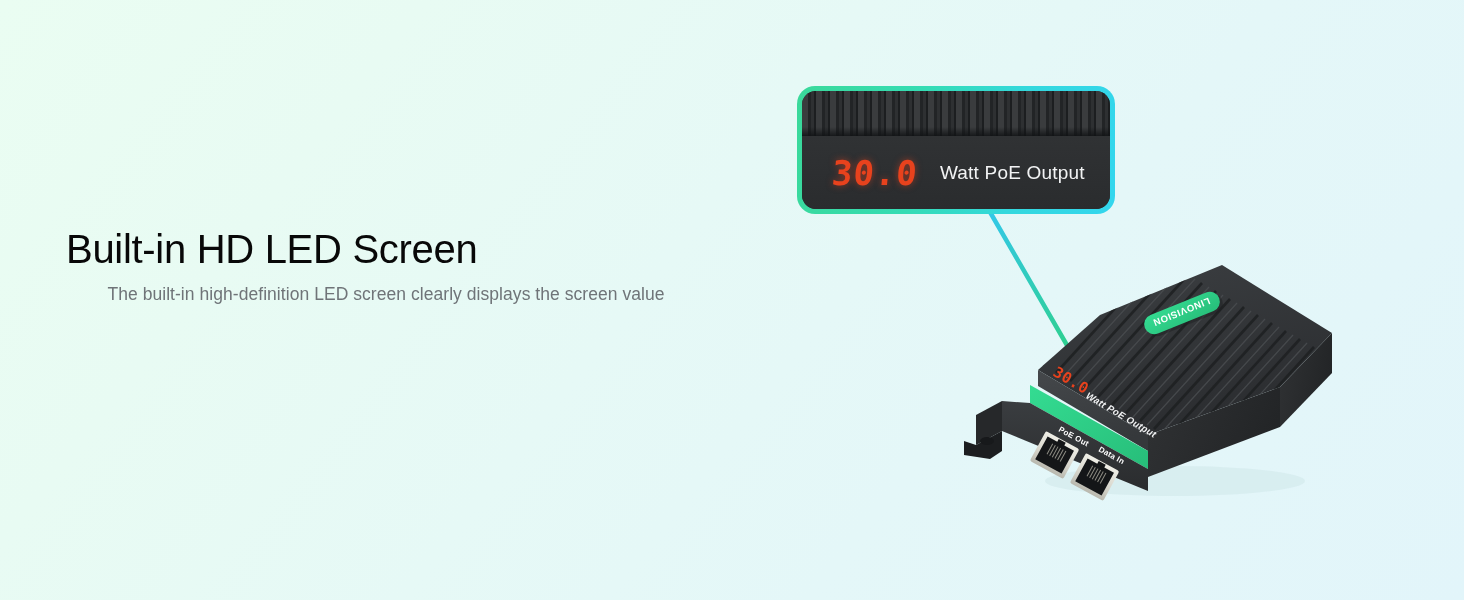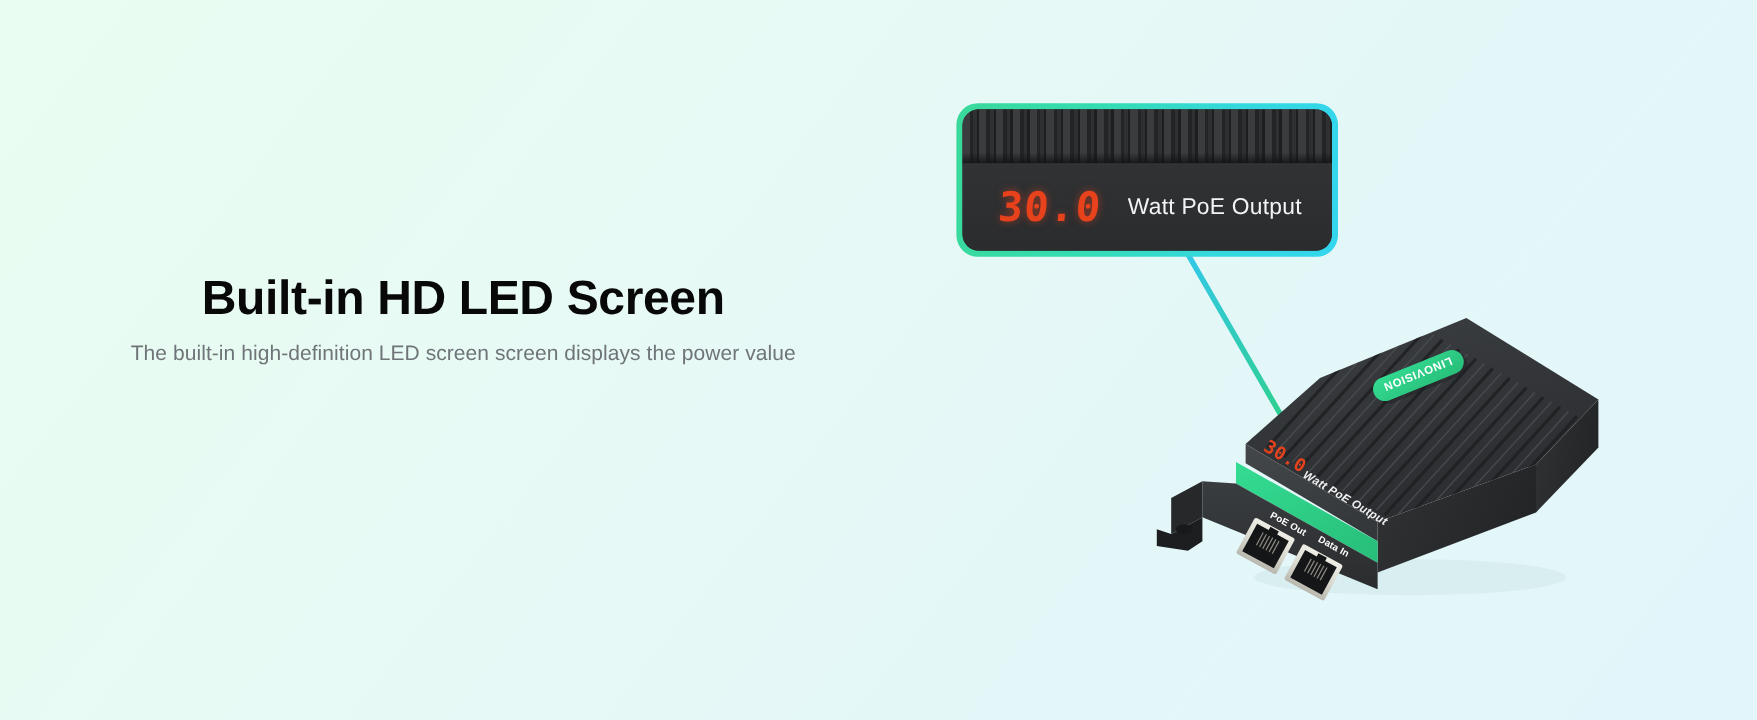--- a/index.html
+++ b/index.html
@@ -30,26 +30,26 @@
 
   
   .copy {
     position: absolute;
     left: 66px;
     top: 226px;
     width: 640px;
   }
   .headline {
     font-size: 40px;
-    font-weight: 700;
+    font-weight: 400;
     color: #080808;
     letter-spacing: -0.3px;
     line-height: 1.15;
     margin: 0 0 10px 0;
-    text-align: center;
+    text-align: left;
     white-space: nowrap;
   }
   .subhead {
     font-size: 17.5px;
     font-weight: 400;
     color: #6f7478;
     letter-spacing: 0.05px;
     line-height: 1.4;
     margin: 0;
     text-align: center;
@@ -139,21 +139,21 @@
     height: 250px;
   }
 </style>
 </head>
 <body>
 
 <div id="stage">
 
   <div class="copy">
     <h1 class="headline">Built-in HD LED Screen</h1>
-    <p class="subhead">The built-in high-definition LED screen screen displays the power value</p>
+    <p class="subhead">The built-in high-definition LED screen clearly displays the screen value</p>
   </div>
 
   <svg class="leader" viewBox="0 0 1464 600">
     <defs>
       <linearGradient id="leadGrad" x1="0" y1="0" x2="0.6" y2="1">
         <stop offset="0%" stop-color="#33c8e8"></stop>
         <stop offset="100%" stop-color="#2ecf92"></stop>
       </linearGradient>
     </defs>
     <line x1="990" y1="212" x2="1079" y2="366" stroke="url(#leadGrad)" stroke-width="4.5" stroke-linecap="round"></line>

